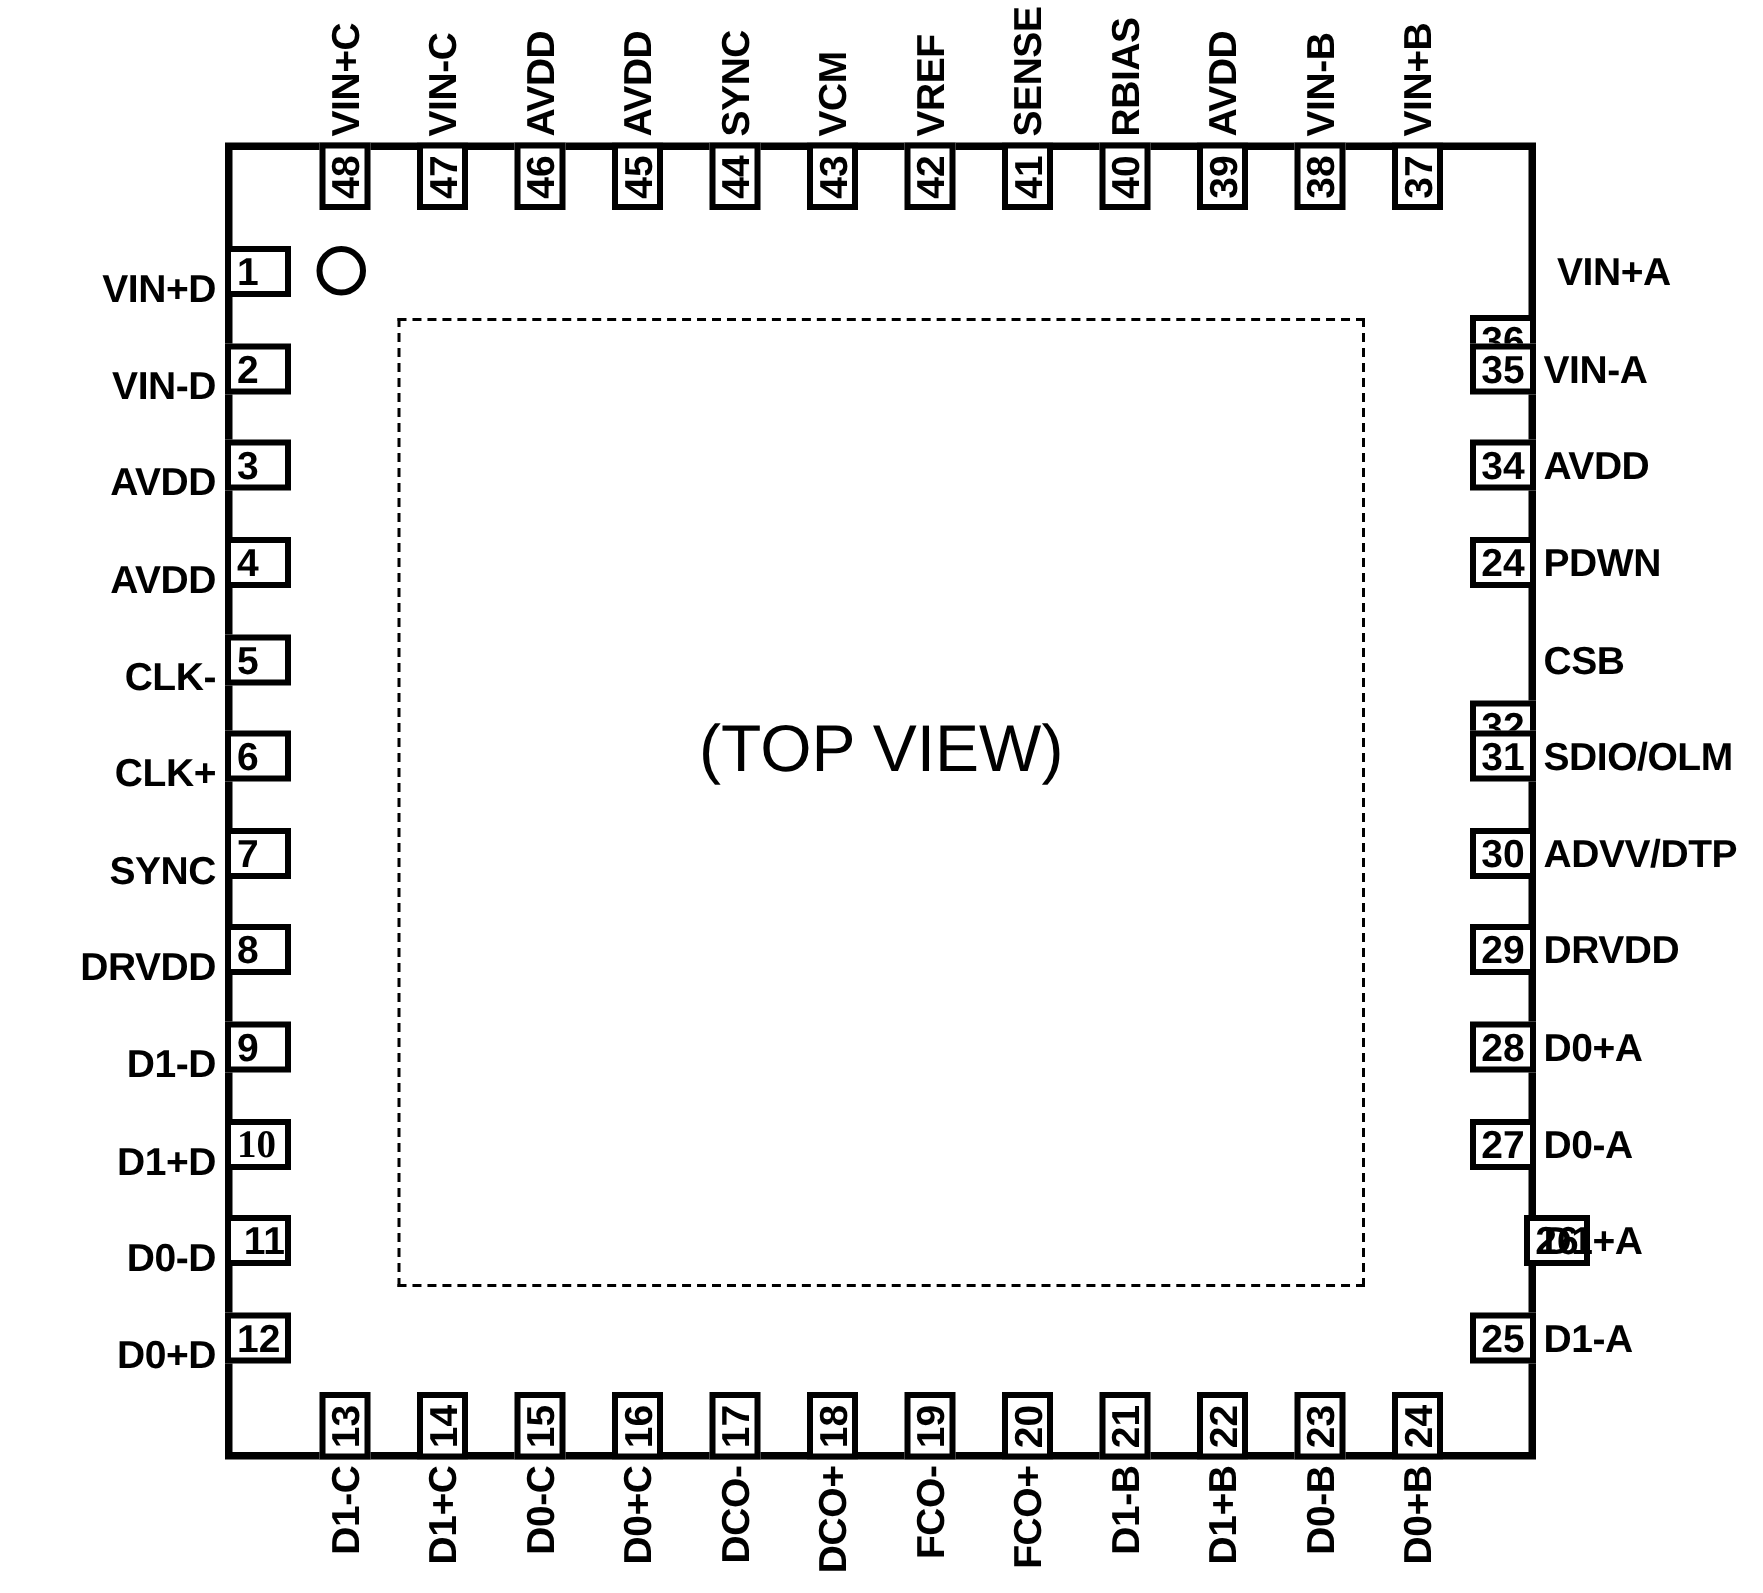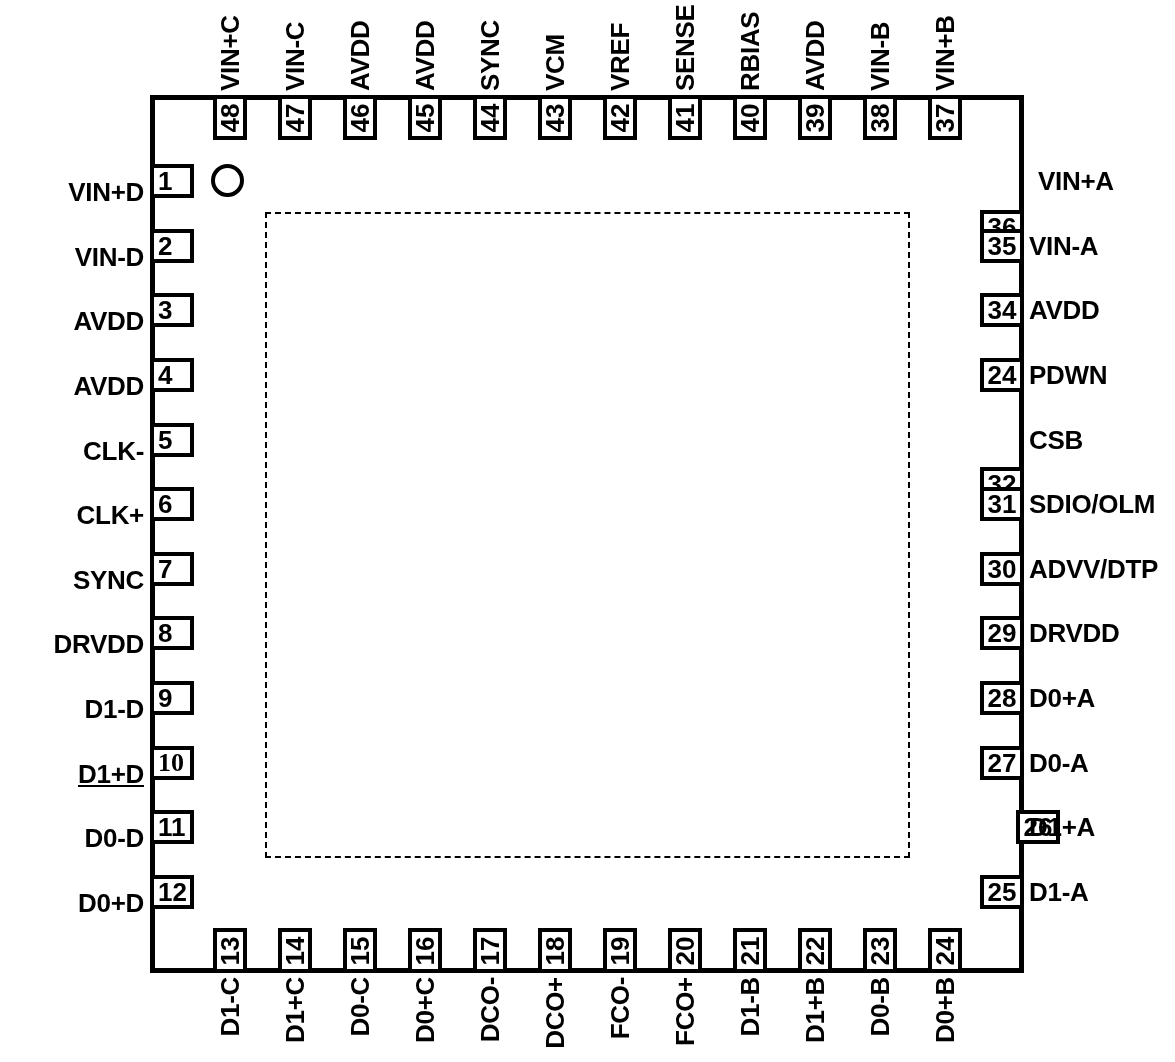--- a/index.html
+++ b/index.html
@@ -106,20 +106,21 @@
   .pin-label.side-top { text-align: left; }
   .pin-label.side-bottom { text-align: right; }
 </style>
 </head>
 <body>
 
 <div class="stage">
   <div class="chip-body"></div>
   <div class="die-outline"></div>
   <div class="chip-title-block">
+    <div>(TOP VIEW)</div>
   </div>
   <div class="pin1-indicator"></div>
   <div id="pins-layer">
       <div class="pin-box side-left" style="left: 150px; top: 164px;">
     <span class="num">1</span>
   </div>
       <div class="pin-label side-left" style="left: 0px; width: 144px; top: 167px;">VIN+D</div>
       <div class="pin-box side-left" style="left: 150px; top: 229px;">
     <span class="num">2</span>
   </div>
@@ -148,22 +149,22 @@
     <span class="num">8</span>
   </div>
       <div class="pin-label side-left" style="left: 0px; width: 144px; top: 619px;">DRVDD</div>
       <div class="pin-box side-left" style="left: 150px; top: 681px;">
     <span class="num">9</span>
   </div>
       <div class="pin-label side-left" style="left: 0px; width: 144px; top: 684px;">D1-D</div>
       <div class="pin-box side-left" style="left: 150px; top: 746px; font-family: Liberation Serif, serif;">
     <span class="num">10</span>
   </div>
-      <div class="pin-label side-left" style="left: 0px; width: 144px; top: 749px; text-decoration: underline;">D1+D</div>
-      <div class="pin-box side-left" style="left: 150px; top: 810px;">
+      <div class="pin-label side-left" style="left: 0px; width: 144px; top: 749px;">D1+D</div>
+      <div class="pin-box side-left" style="left: 150px; top: 810px; justify-content: flex-end;">
     <span class="num">11</span>
   </div>
       <div class="pin-label side-left" style="left: 0px; width: 144px; top: 813px;">D0-D</div>
       <div class="pin-box side-left" style="left: 150px; top: 875px;">
     <span class="num">12</span>
   </div>
       <div class="pin-label side-left" style="left: 0px; width: 144px; top: 878px;">D0+D</div>
       <div class="pin-box side-right" style="left: 980px; top: 164px; margin-top: 46px;">
     <span class="num">36</span>
   </div>

